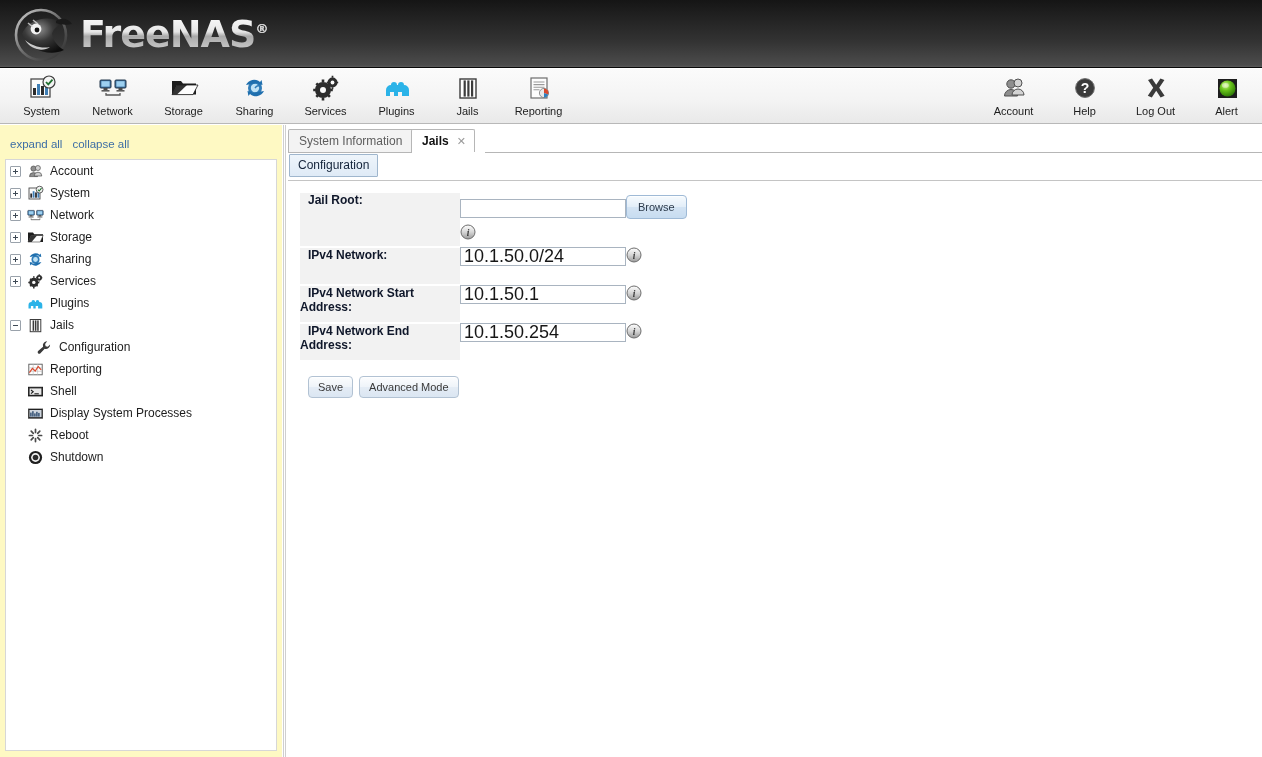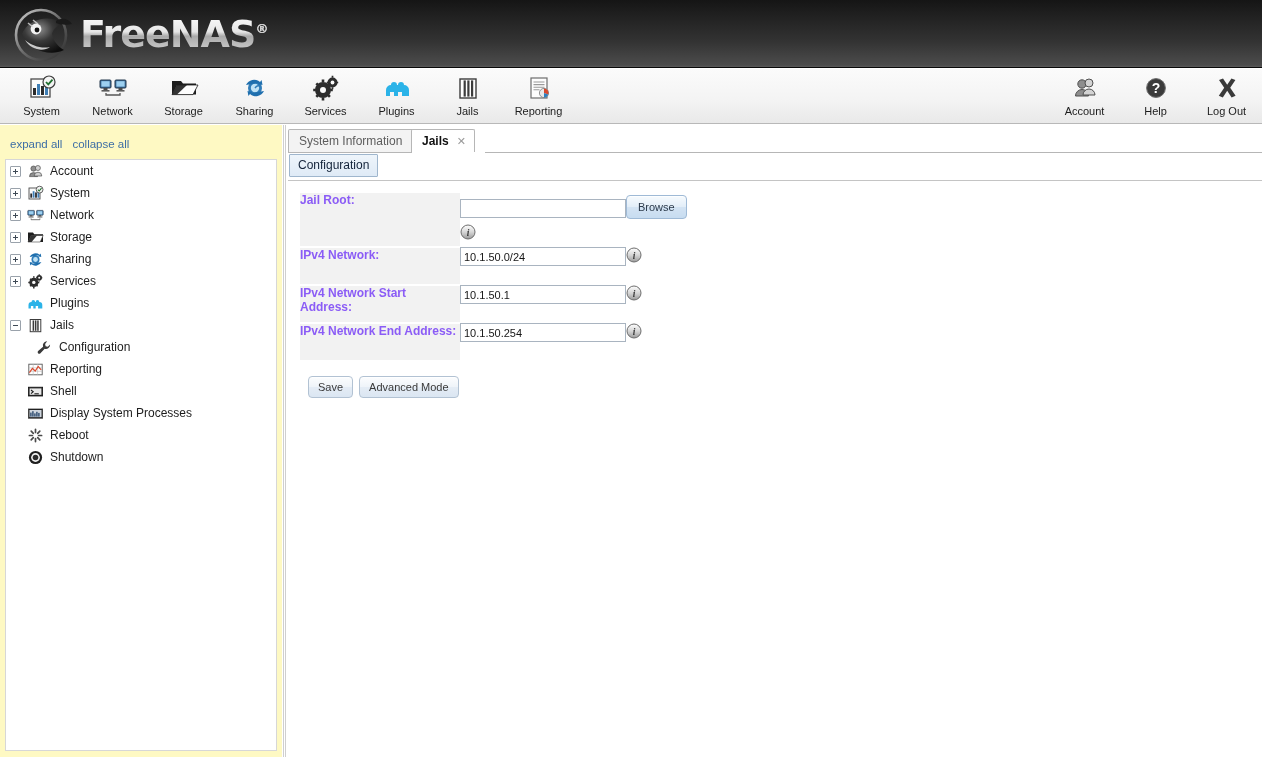--- a/index.html
+++ b/index.html
@@ -136,30 +136,30 @@
   #form { position: absolute; left: 12px; top: 68px; }
   table#formtable { border-collapse: collapse; }
   table#formtable td { vertical-align: top; padding: 0; }
   td.lblcell {
     background: #f2f2f2;
     width: 160px; height: 38px;
     padding: 0 0 0 6px;
     vertical-align: middle;
     border-bottom: 2px solid #ffffff;
   }
-  td.lblcell .lbl { font-size: 12px; font-weight: bold; color: #8b5cf6; }
+  td.lblcell .lbl { font-size: 12px; font-weight: bold; color: #0f172a; margin-left: 8px; }
   td.fldcell { padding-left: 4px; vertical-align: middle; height: 38px; }
   td.auxcell { padding-left: 16px; vertical-align: middle; height: 38px; }
 
   input.txt {
     width: 166px; height: 19px;
     border: 1px solid #a9b4c0;
     background: #fff;
     font-family: "Liberation Sans", sans-serif;
-    font-size: 11px;
+    font-size: 18px;
     color: #161616;
     padding: 0 3px;
     outline: none;
   }
 
   .infoicon {
     display: inline-block; width: 16px; height: 16px; cursor: pointer; vertical-align: middle;
   }
 
   .btn {
@@ -335,20 +335,35 @@
       <span class="tb-label">Help</span>
     </div>
 
     <div class="tb-item">
       <svg class="tb-icon" viewBox="0 0 30 28">
         <path d="M7 6 l4 -1.6 l4.2 6.4 l4.2 -6.4 l4 1.6 l-5.2 7.8 l5.4 8 l-4 1.6 l-4.4 -6.6 l-4.4 6.6 l-4 -1.6 l5.4 -8 z" fill="#3a3a3a"></path>
       </svg>
       <span class="tb-label">Log Out</span>
     </div>
 
+    <div class="tb-item">
+      <svg class="tb-icon" viewBox="0 0 30 28">
+        <defs>
+          <radialGradient id="greeng" cx="38%" cy="30%" r="72%">
+            <stop offset="0%" stop-color="#d3f58a"></stop>
+            <stop offset="45%" stop-color="#69c41b"></stop>
+            <stop offset="100%" stop-color="#2e7a06"></stop>
+          </radialGradient>
+        </defs>
+        <rect x="6" y="5" width="19" height="19" fill="#1d1d1d"></rect>
+        <circle cx="15.5" cy="14.5" r="8" fill="url(#greeng)"></circle>
+        <ellipse cx="13.4" cy="11.4" rx="3.4" ry="2.3" fill="#ffffff" opacity="0.45"></ellipse>
+      </svg>
+      <span class="tb-label">Alert</span>
+    </div>
   </div>
 </div>
 
 <div id="leftpane">
   <div id="treelinks">
     <a>expand all</a><a>collapse all</a>
   </div>
   <div id="treebox">
 
     <div class="tnode">

